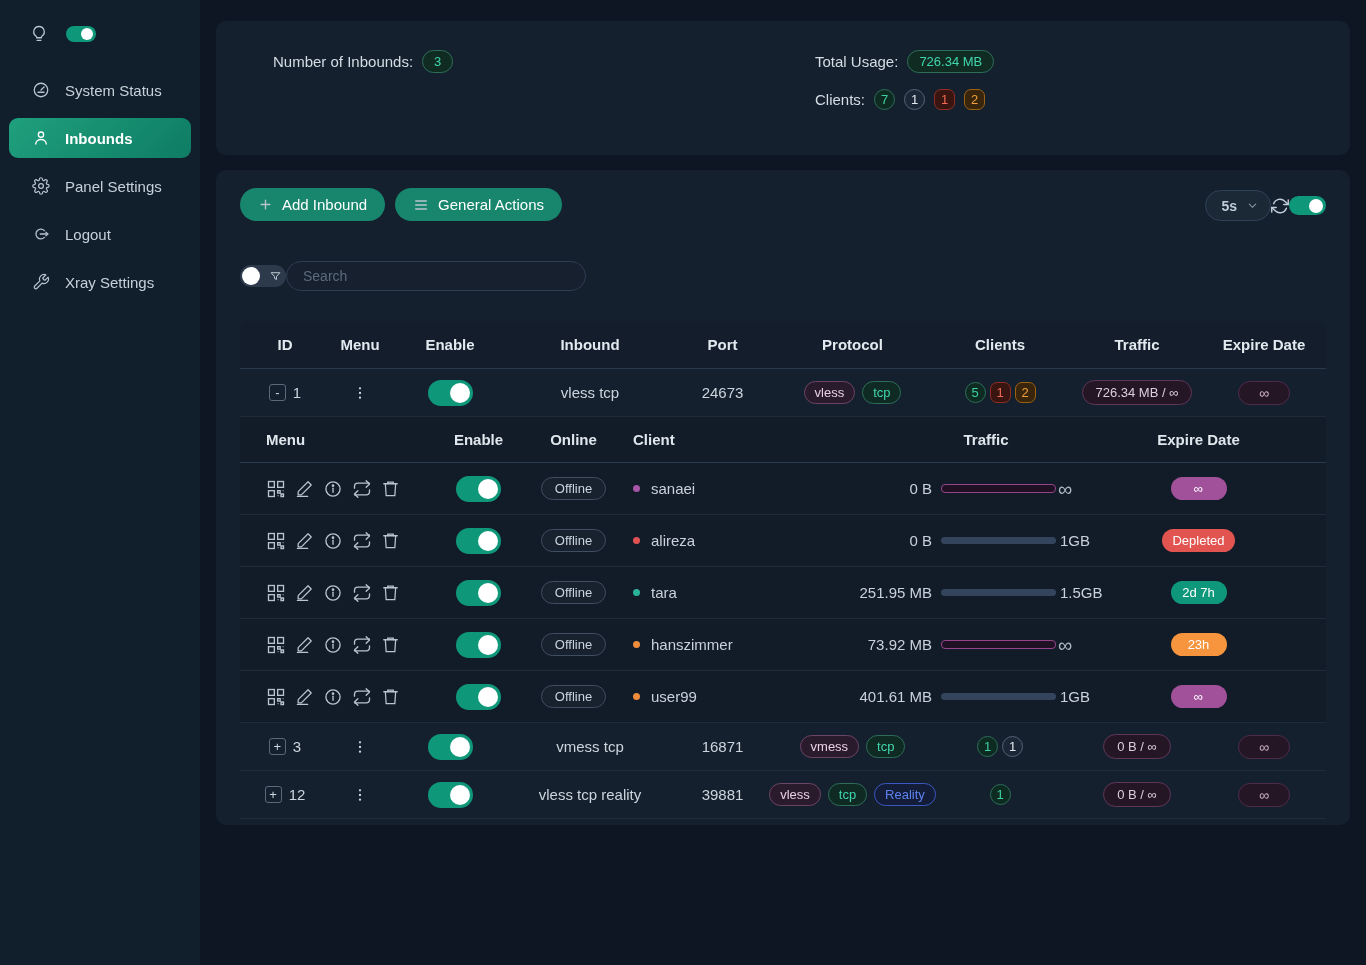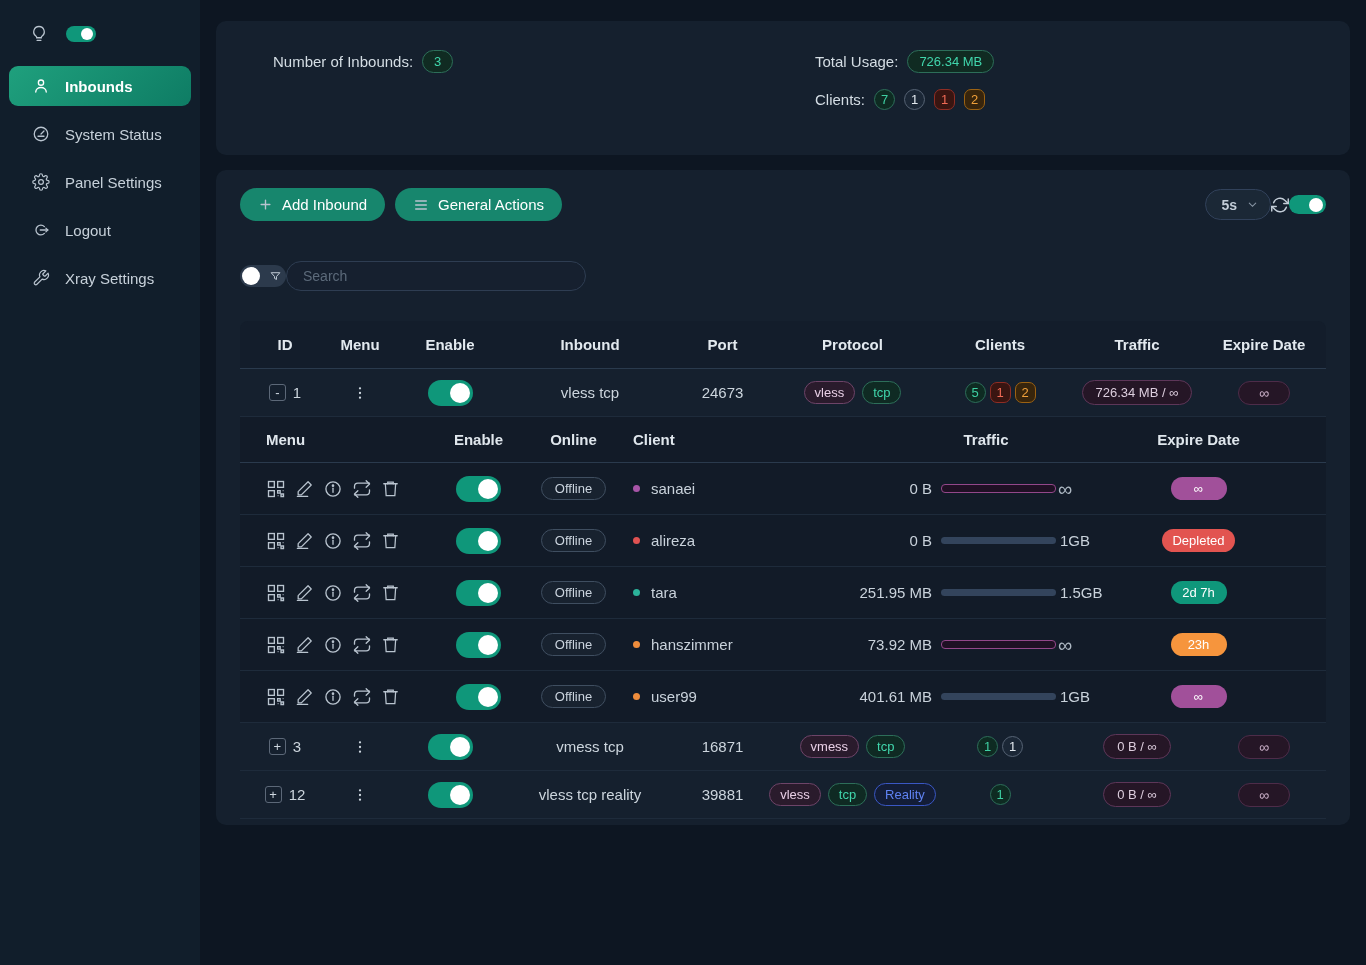--- a/index.html
+++ b/index.html
@@ -37,21 +37,21 @@
   .pill-teal{display:inline-flex;align-items:center;background:#102b22;border:1px solid #2d6e59;color:#40d6ac;
     border-radius:13px;padding:3px 11px;font-size:13px}
   .cbadge{display:inline-flex;align-items:center;justify-content:center;min-width:21px;height:21px;border:1px solid;
     border-radius:50%;font-size:13px;padding:0 4px}
   .cb-green{color:#3ecfa2;border-color:#2d6e59;background:#0e2b22}
   .cb-gray{color:#e2e8ee;border-color:#566374;background:#1b2736}
   .cb-red{color:#f06a55;border-color:#8f2d24;background:#391511;border-radius:7px}
   .cb-orange{color:#f0a03a;border-color:#9c6212;background:#38250c;border-radius:7px}
 
   .table-card{margin-top:15px;height:655px;padding:0 24px 24px}
-  .toolbar{display:flex;align-items:center;padding-top:18px}
+  .toolbar{display:flex;align-items:flex-end;padding-top:18px}
   .btn{display:inline-flex;align-items:center;gap:9px;background:#17866d;color:#fff;border:none;border-radius:17px;
     height:33px;padding:0 18px;font-size:15px;cursor:pointer;font-family:inherit}
   .btn + .btn{margin-left:10px}
   .toolbar-right{margin-left:auto;display:flex;align-items:center;}
   .select{display:inline-flex;align-items:center;gap:10px;height:31px;padding:0 12px 0 15px;border-radius:16px;
     background:#1b2836;border:1px solid #31415a;color:#c3cdd8;font-size:14px;font-weight:bold;cursor:pointer}
 
   .searchrow{display:flex;align-items:center;gap:0;margin:40px 0 30px}
   .search{width:300px;height:30px;border-radius:15px;background:#16202f;border:1px solid #2e3d52;color:#cfd8e0;
     padding:0 16px;font-size:14px;font-family:inherit;outline:none}
@@ -107,38 +107,38 @@
     <div class="side-top">
       <span class="icon">
         <svg width="18" height="18" viewBox="0 0 24 24" fill="none" stroke="currentColor" stroke-width="1.7" stroke-linecap="round">
             <path d="M12 2a7 7 0 0 0-4.2 12.6c.7.6 1.2 1.4 1.2 2.4h6c0-1 .5-1.8 1.2-2.4A7 7 0 0 0 12 2z"></path>
             <path d="M9.5 20.5h5"></path>
           </svg>
       </span>
       <span class="switch on sw-sm"></span>
     </div>
     <nav>
-      <div class="nav-item active">
-        <span class="icon">
-          <svg width="18" height="18" viewBox="0 0 24 24" fill="none" stroke="currentColor" stroke-width="1.8" stroke-linecap="round">
-              <circle cx="12" cy="7.5" r="3.5"></circle>
-              <path d="M5 20c0-3.6 3.1-6 7-6s7 2.4 7 6"></path>
-            </svg>
-        </span>
-        <span>Inbounds</span>
-      </div>
       <div class="nav-item">
         <span class="icon">
           <svg width="18" height="18" viewBox="0 0 24 24" fill="none" stroke="currentColor" stroke-width="1.7" stroke-linecap="round">
               <circle cx="12" cy="12" r="9"></circle>
               <path d="M12 12l4-4"></path>
               <path d="M8 15h8"></path>
             </svg>
         </span>
         <span>System Status</span>
+      </div>
+      <div class="nav-item active">
+        <span class="icon">
+          <svg width="18" height="18" viewBox="0 0 24 24" fill="none" stroke="currentColor" stroke-width="1.8" stroke-linecap="round">
+              <circle cx="12" cy="7.5" r="3.5"></circle>
+              <path d="M5 20c0-3.6 3.1-6 7-6s7 2.4 7 6"></path>
+            </svg>
+        </span>
+        <span>Inbounds</span>
       </div>
       <div class="nav-item">
         <span class="icon">
           <svg width="18" height="18" viewBox="0 0 24 24" fill="none" stroke="currentColor" stroke-width="1.6" stroke-linecap="round">
               <circle cx="12" cy="12" r="3.2"></circle>
               <path d="M19.4 15a1.6 1.6 0 0 0 .3 1.8l.1.1a2 2 0 1 1-2.8 2.8l-.1-.1a1.6 1.6 0 0 0-1.8-.3 1.6 1.6 0 0 0-1 1.5V21a2 2 0 1 1-4 0v-.1a1.6 1.6 0 0 0-1-1.5 1.6 1.6 0 0 0-1.8.3l-.1.1a2 2 0 1 1-2.8-2.8l.1-.1a1.6 1.6 0 0 0 .3-1.8 1.6 1.6 0 0 0-1.5-1H3a2 2 0 1 1 0-4h.1a1.6 1.6 0 0 0 1.5-1 1.6 1.6 0 0 0-.3-1.8l-.1-.1a2 2 0 1 1 2.8-2.8l.1.1a1.6 1.6 0 0 0 1.8.3 1.6 1.6 0 0 0 1-1.5V3a2 2 0 1 1 4 0v.1a1.6 1.6 0 0 0 1 1.5 1.6 1.6 0 0 0 1.8-.3l.1-.1a2 2 0 1 1 2.8 2.8l-.1.1a1.6 1.6 0 0 0-.3 1.8 1.6 1.6 0 0 0 1.5 1h.1a2 2 0 1 1 0 4h-.1a1.6 1.6 0 0 0-1.5 1z"></path>
             </svg>
         </span>
         <span>Panel Settings</span>
       </div>

